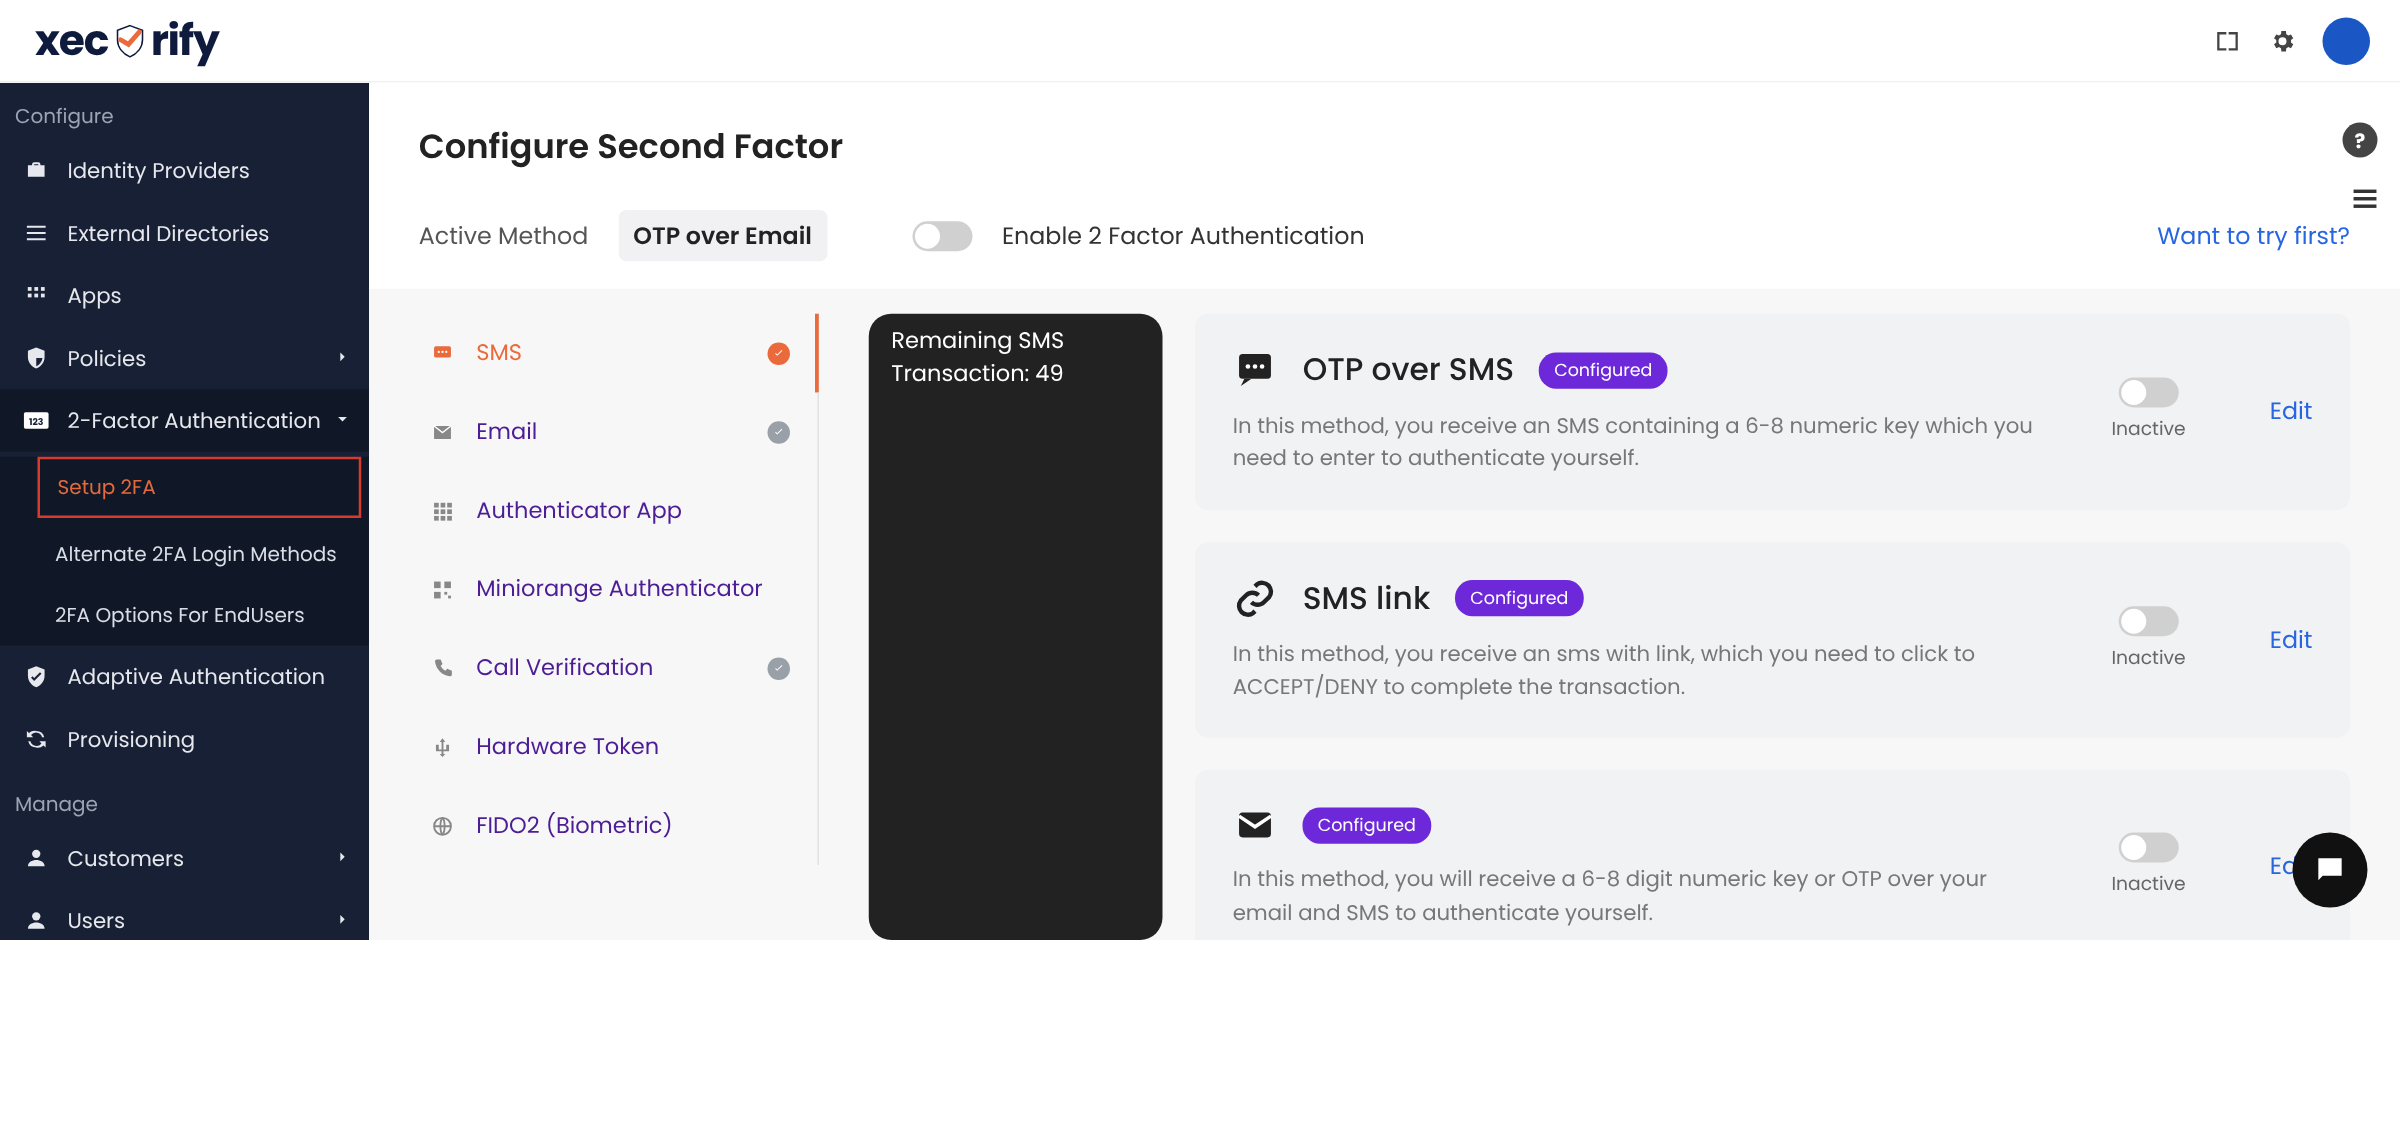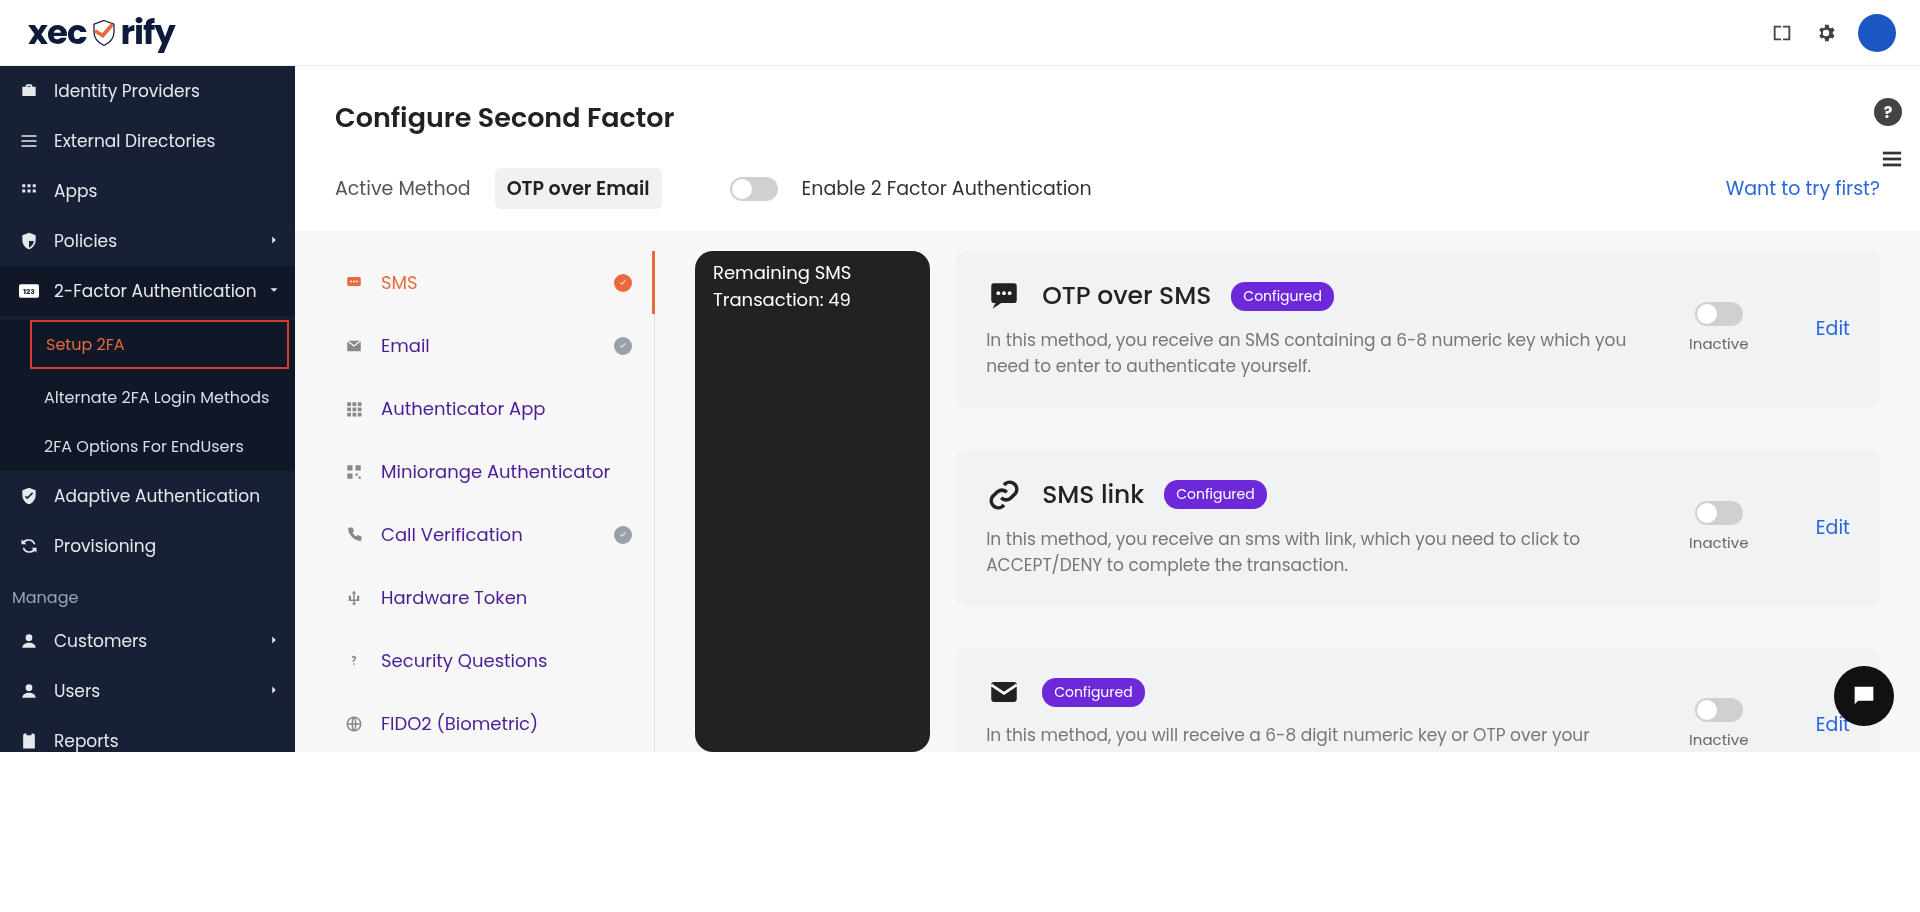--- a/index.html
+++ b/index.html
@@ -90,20 +90,21 @@
         <svg width="22" height="22" viewBox="0 0 24 24" fill="currentColor">
             <path d="M19.4 13a7.5 7.5 0 0 0 0-2l2-1.6-2-3.4-2.4.9a7.5 7.5 0 0 0-1.7-1L15 3h-4l-.3 2.9a7.5 7.5 0 0 0-1.7 1l-2.4-.9-2 3.4L6.6 11a7.5 7.5 0 0 0 0 2l-2 1.6 2 3.4 2.4-.9a7.5 7.5 0 0 0 1.7 1L11 21h4l.3-2.9a7.5 7.5 0 0 0 1.7-1l2.4.9 2-3.4zM12 15.5A3.5 3.5 0 1 1 15.5 12 3.5 3.5 0 0 1 12 15.5z"></path>
           </svg>
       </div>
       <div class="avatar"></div>
     </div>
   </div>
 
   <div class="body">
     <div class="sidebar">
+      <div class="side-section-title">Configure</div>
 
       <div class="side-item">
         <span class="icon">
             <svg width="20" height="20" viewBox="0 0 24 24" fill="currentColor">
               <path d="M10 4h4a2 2 0 0 1 2 2v1h4v11H4V7h4V6a2 2 0 0 1 2-2zm0 3h4V6h-4z"></path>
             </svg>
           </span>
         <span>Identity Providers</span>
       </div>
 
@@ -330,41 +331,33 @@
               <span class="micon">
                 <svg width="18" height="18" viewBox="0 0 24 24" fill="currentColor">
                   <path d="M12 2l3 4h-2v8h3V9h3v7h-6v3h2l-3 3-3-3h2v-3H5V9h3v5h3V6H9z"></path>
                 </svg>
               </span>
               <span class="mname">Hardware Token</span>
             </div>
             <div class="method-item">
               <span class="micon">
                 <svg width="18" height="18" viewBox="0 0 24 24" fill="currentColor">
-                  <path d="M9 8a3 3 0 1 1 5 2.2c-1 .9-2 1.3-2 2.8h-2c0-2.3 1.3-3 2.2-3.8A1 1 0 1 0 11 8zm2 7h2v2h-2z"></path>
-                </svg>
-              </span>
-              <span class="mname">Security Questions</span>
-            </div>
-            <div class="method-item">
-              <span class="micon">
-                <svg width="18" height="18" viewBox="0 0 24 24" fill="currentColor">
                   <circle cx="12" cy="12" r="9" fill="none" stroke="currentColor" stroke-width="2"></circle>
                   <path d="M3 12h18M12 3c3 3 3 15 0 18M12 3c-3 3-3 15 0 18" fill="none" stroke="currentColor" stroke-width="2"></path>
                 </svg>
               </span>
               <span class="mname">FIDO2 (Biometric)</span>
             </div>
           </div>
 
         <div class="cards-col">
           <div class="remaining-wrap">
             <div class="remaining">Remaining SMS Transaction: 49</div>
           </div>
-          <div id="cards-container" style="display: flex; flex-direction: column; gap: 42px;">
+          <div id="cards-container" style="display: flex; flex-direction: column; gap: 26px;">
               <div class="card">
                 <div class="card-main">
                   <div class="card-head">
                     <span class="card-icon">
                       <svg width="34" height="34" viewBox="0 0 24 24" fill="#222">
                         <rect x="3" y="3" width="18" height="14" rx="2"></rect>
                         <path d="M6 17l-2 4 6-4z"></path>
                         <circle cx="8" cy="10" r="1.3" fill="#fff"></circle>
                         <circle cx="12" cy="10" r="1.3" fill="#fff"></circle>
                         <circle cx="16" cy="10" r="1.3" fill="#fff"></circle>

